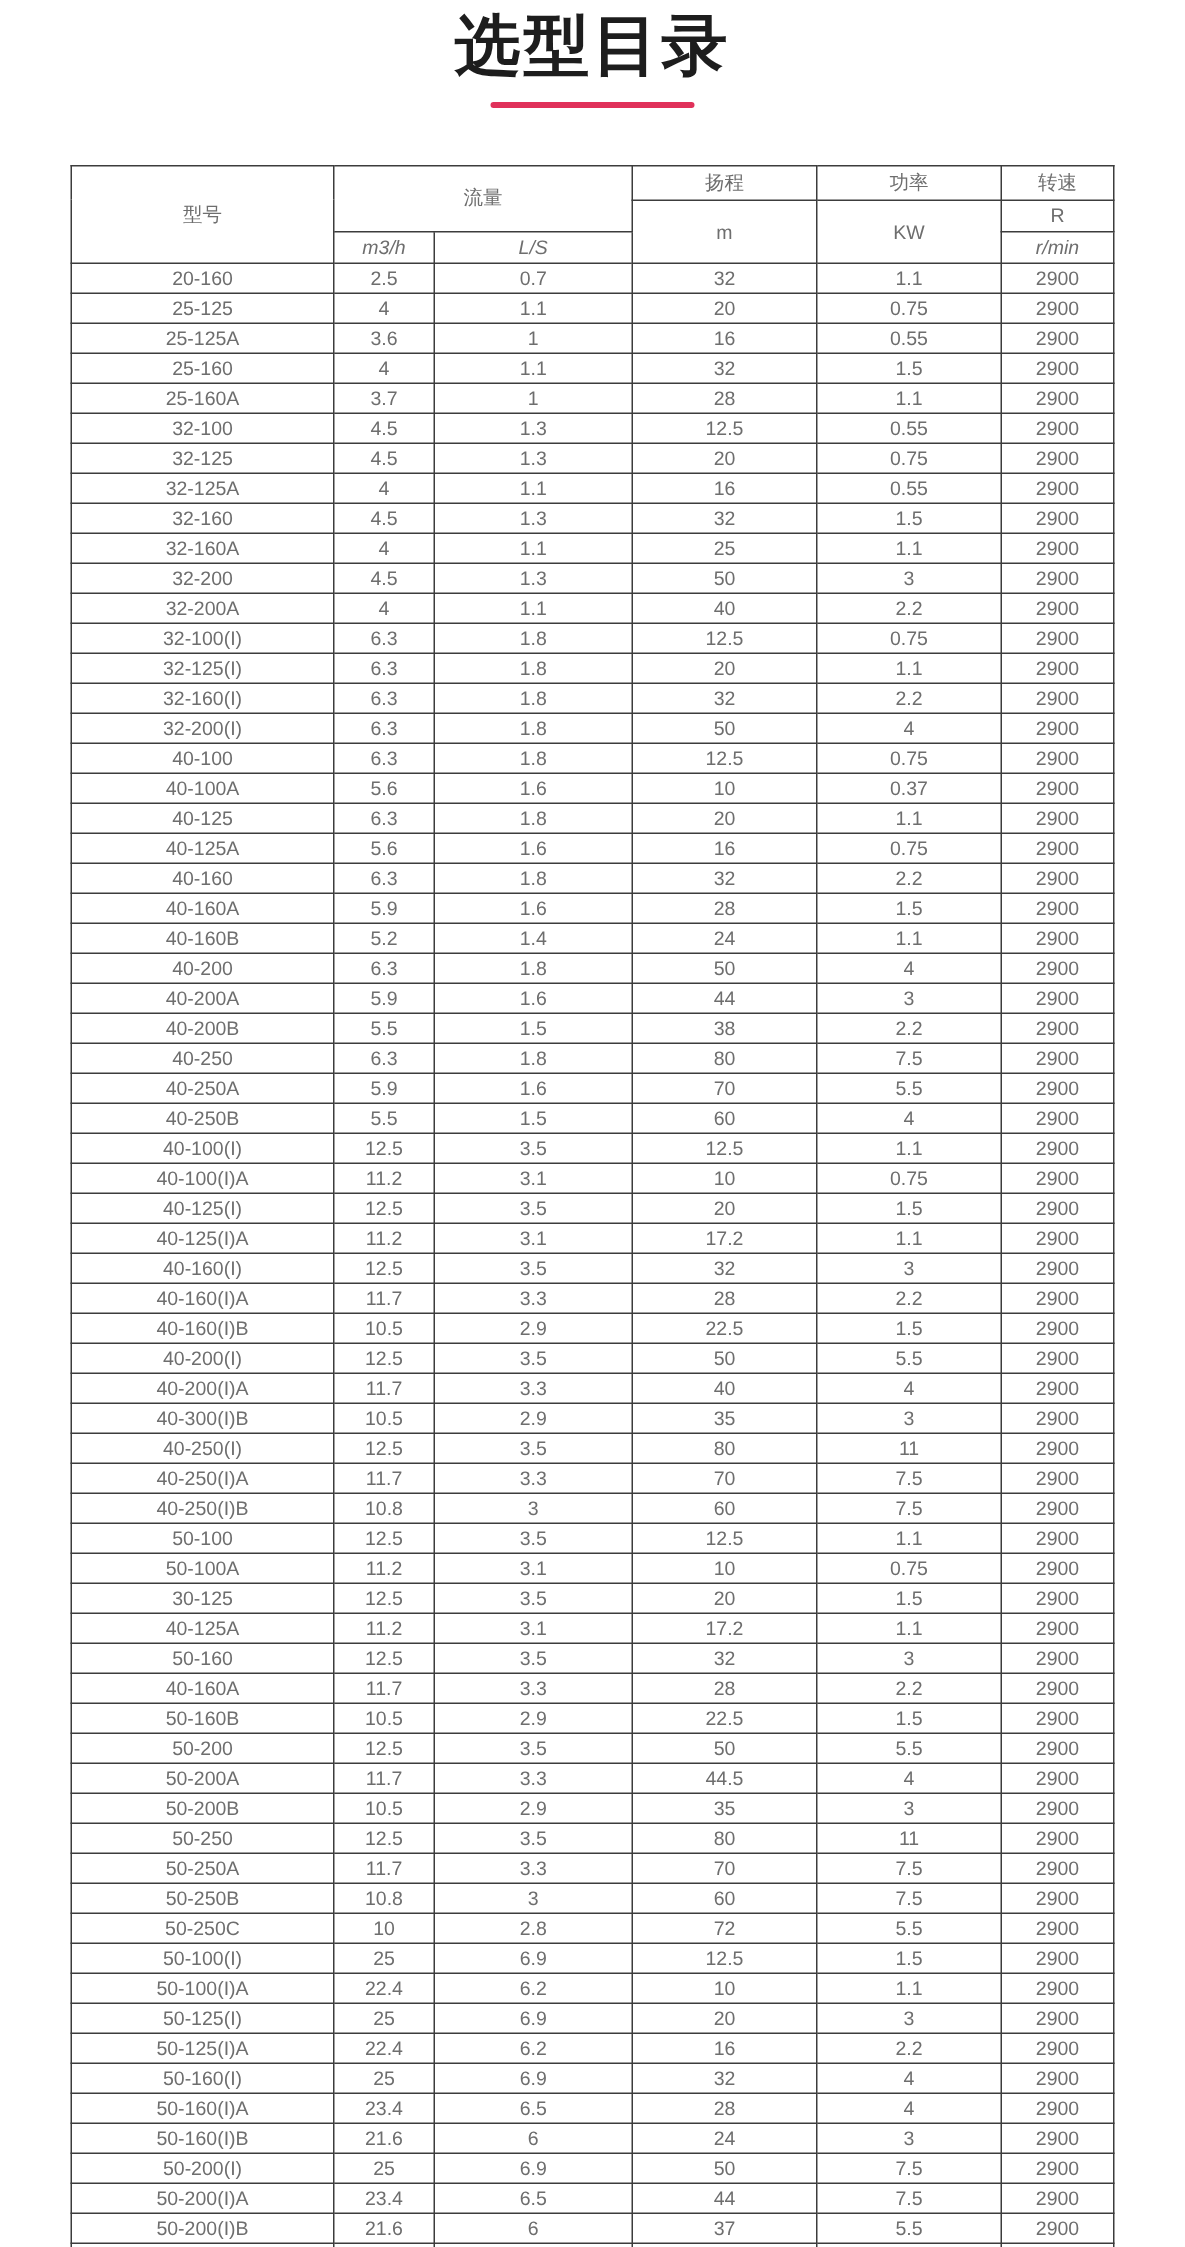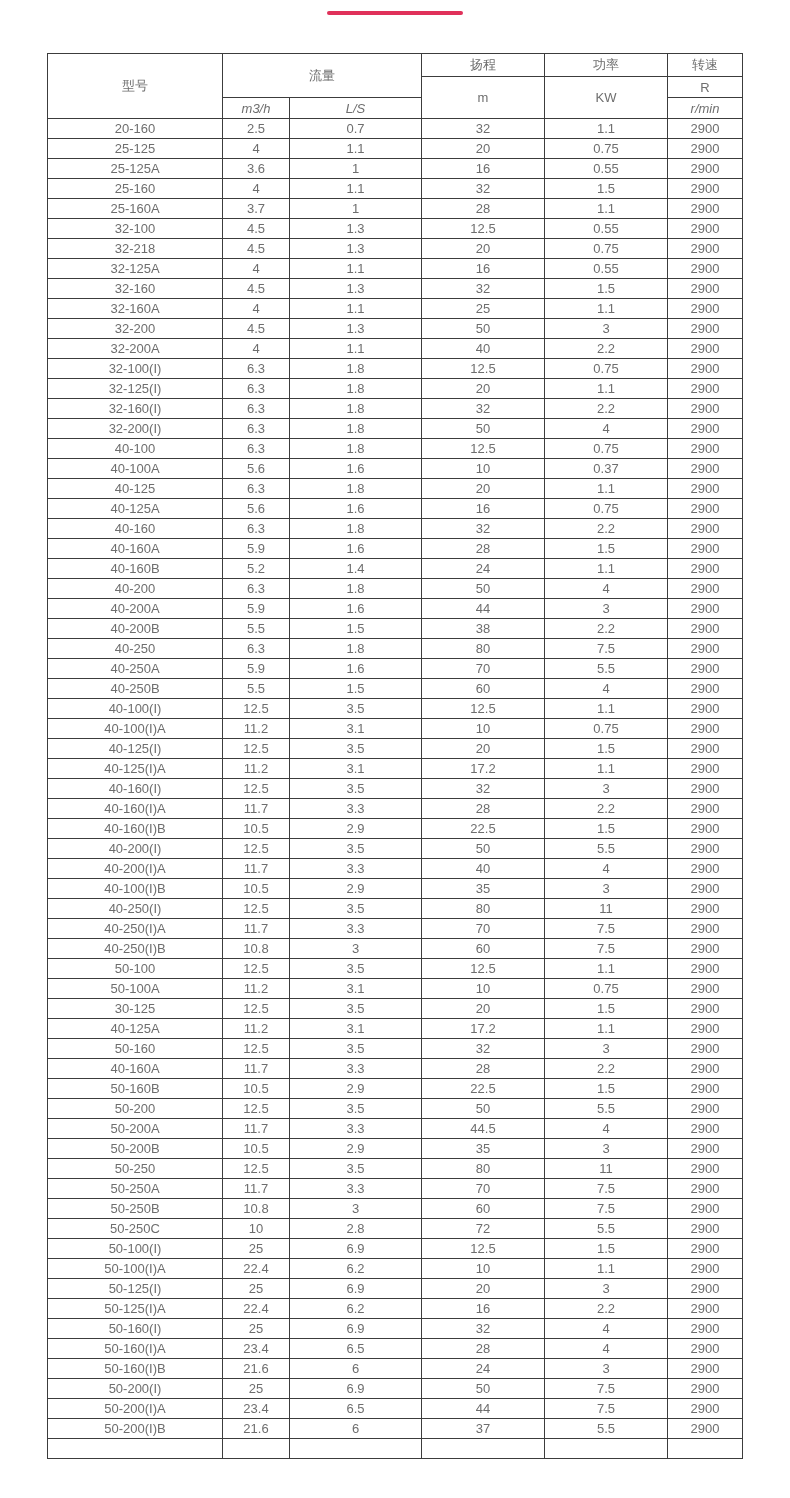--- a/index.html
+++ b/index.html
@@ -47,20 +47,21 @@
   }
   thead tr.hrow1 th { height: 22px; }
   thead tr.hrow2 th { height: 20px; }
   thead tr.hrow3 th { height: 20px; font-style: italic; }
   tbody td { height: 19px; }
 </style>
 </head>
 <body>
 
 <div class="page">
+  <h1 class="page-title">选型目录</h1>
   <div class="title-underline"></div>
 
   <table class="catalog">
     <colgroup>
       <col style="width:175px">
       <col style="width:67px">
       <col style="width:132px">
       <col style="width:123px">
       <col style="width:123px">
       <col style="width:75px">
@@ -127,21 +128,21 @@
         </tr>
         <tr>
           <td>32-100</td>
           <td>4.5</td>
           <td>1.3</td>
           <td>12.5</td>
           <td>0.55</td>
           <td>2900</td>
         </tr>
         <tr>
-          <td>32-218</td>
+          <td>32-125</td>
           <td>4.5</td>
           <td>1.3</td>
           <td>20</td>
           <td>0.75</td>
           <td>2900</td>
         </tr>
         <tr>
           <td>32-125A</td>
           <td>4</td>
           <td>1.1</td>
@@ -383,21 +384,21 @@
         </tr>
         <tr>
           <td>40-200(I)A</td>
           <td>11.7</td>
           <td>3.3</td>
           <td>40</td>
           <td>4</td>
           <td>2900</td>
         </tr>
         <tr>
-          <td>40-100(I)B</td>
+          <td>40-300(I)B</td>
           <td>10.5</td>
           <td>2.9</td>
           <td>35</td>
           <td>3</td>
           <td>2900</td>
         </tr>
         <tr>
           <td>40-250(I)</td>
           <td>12.5</td>
           <td>3.5</td>

